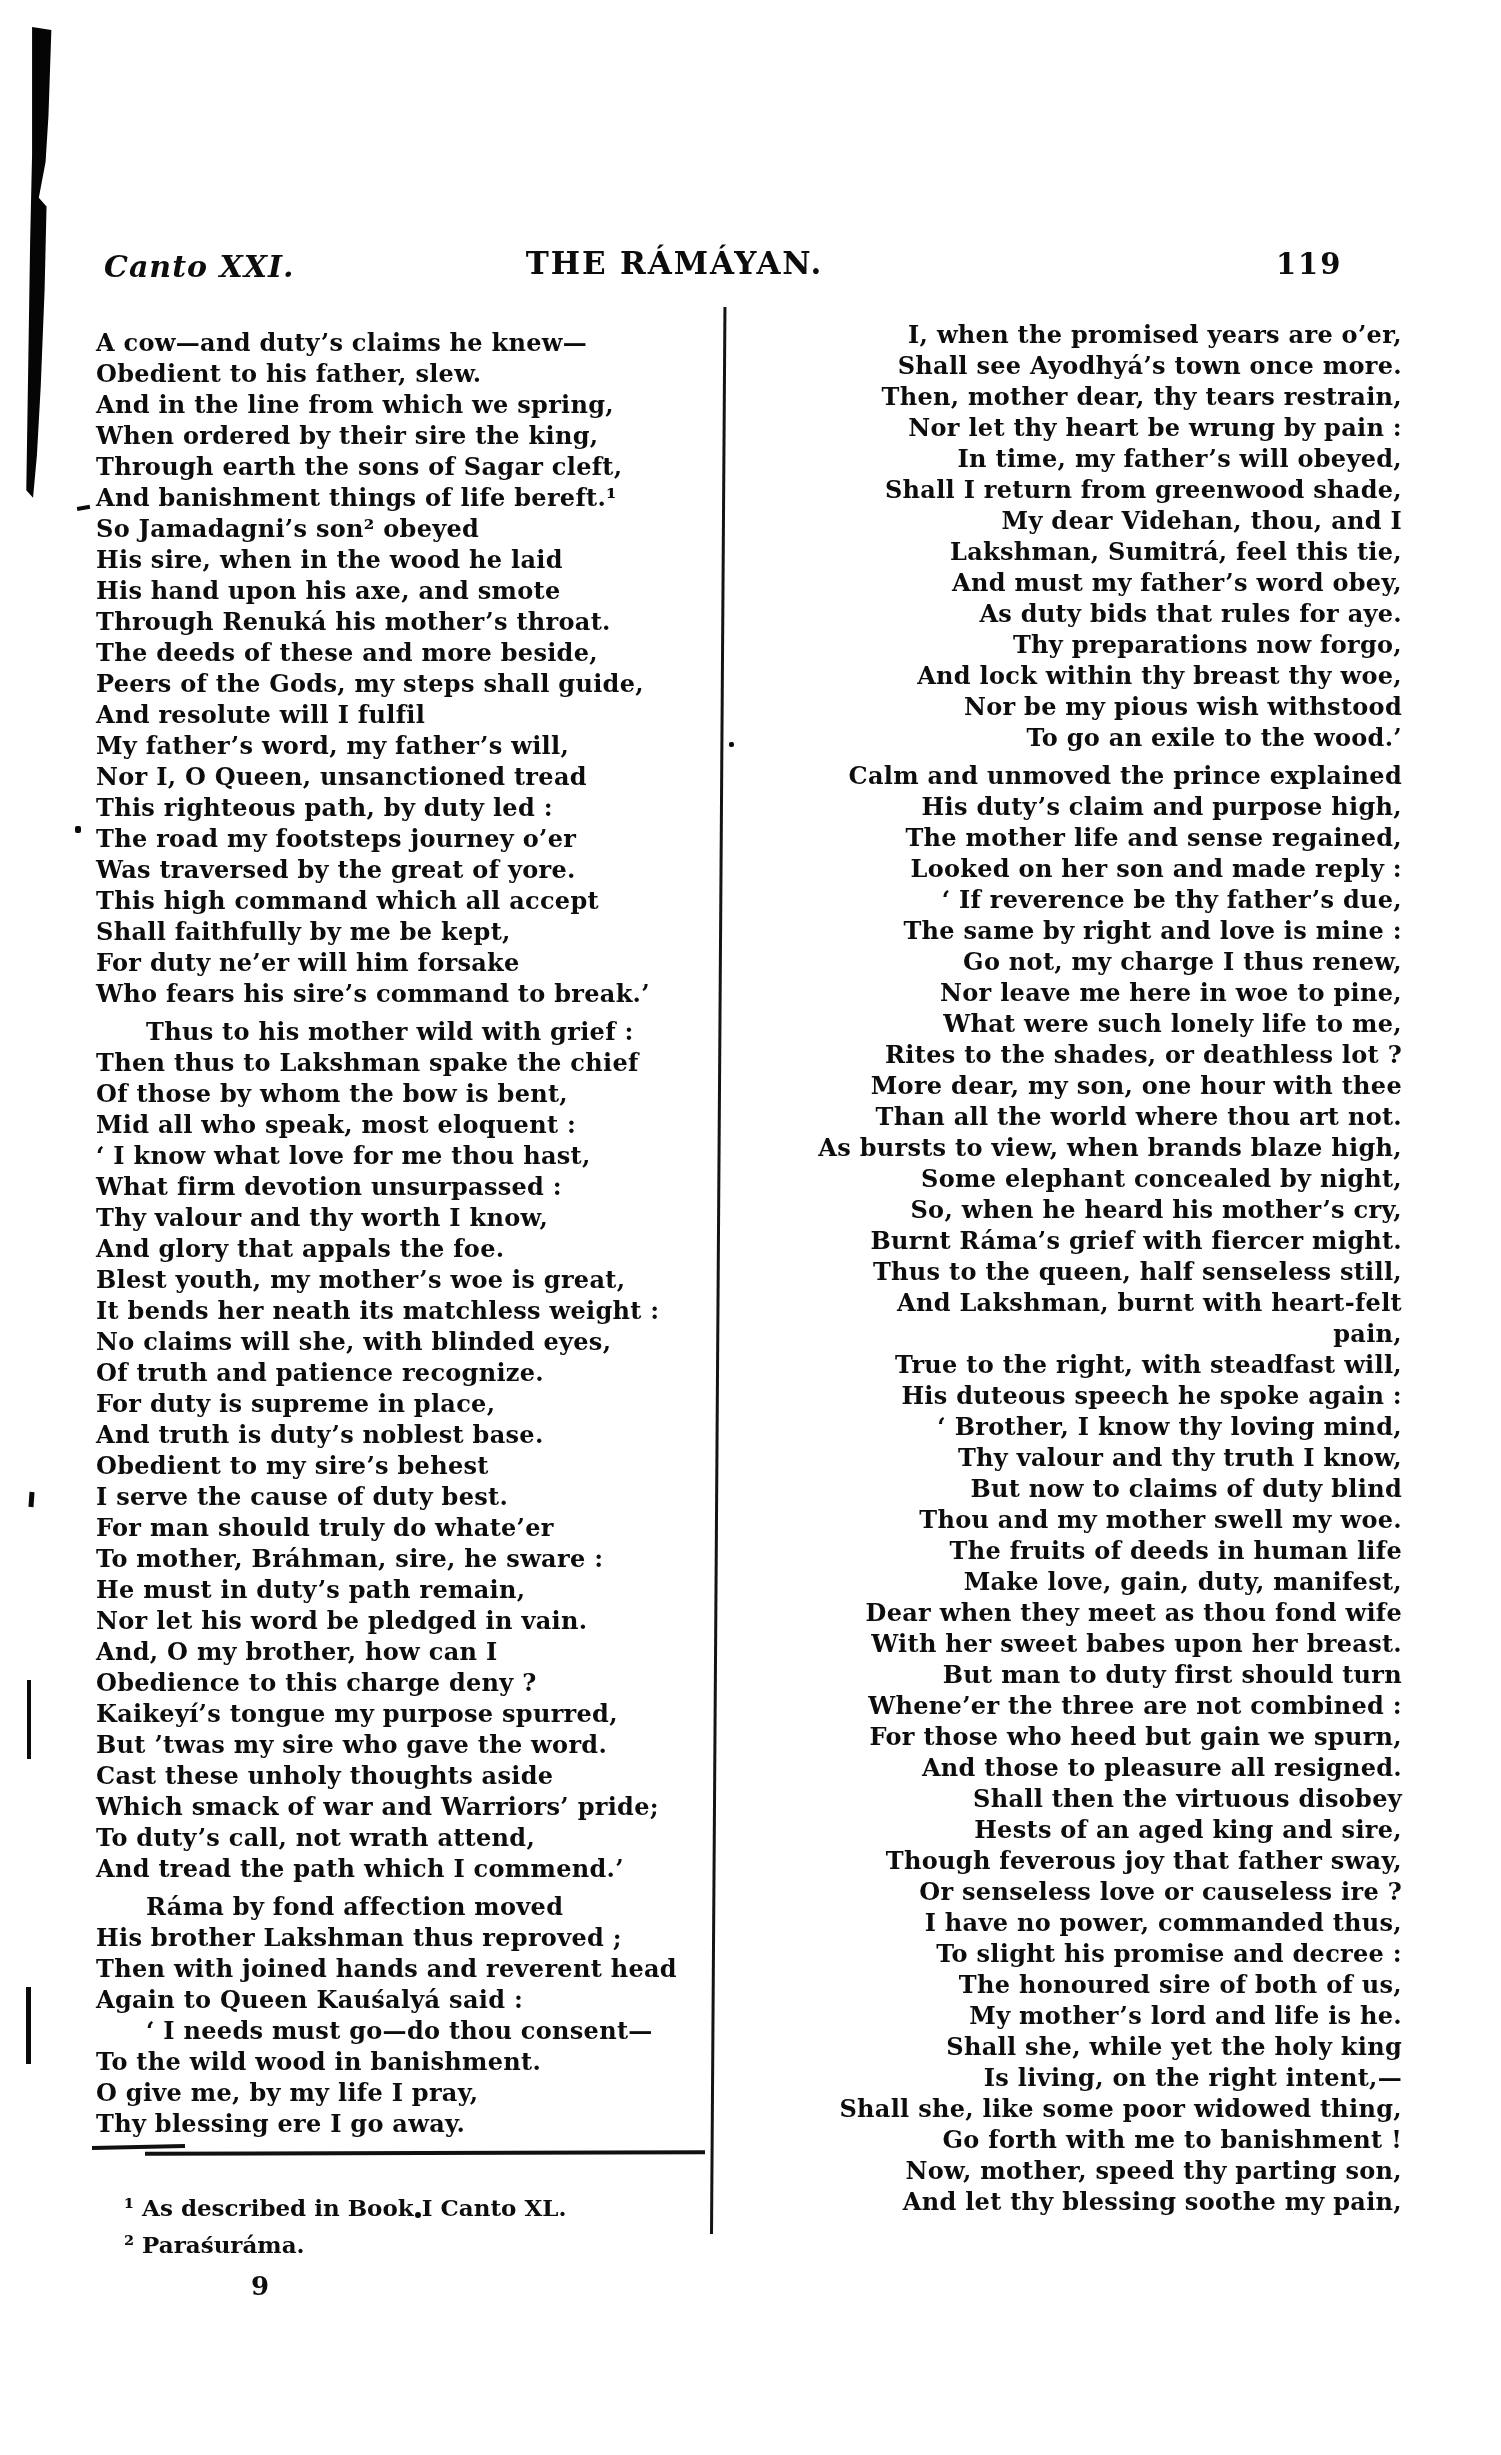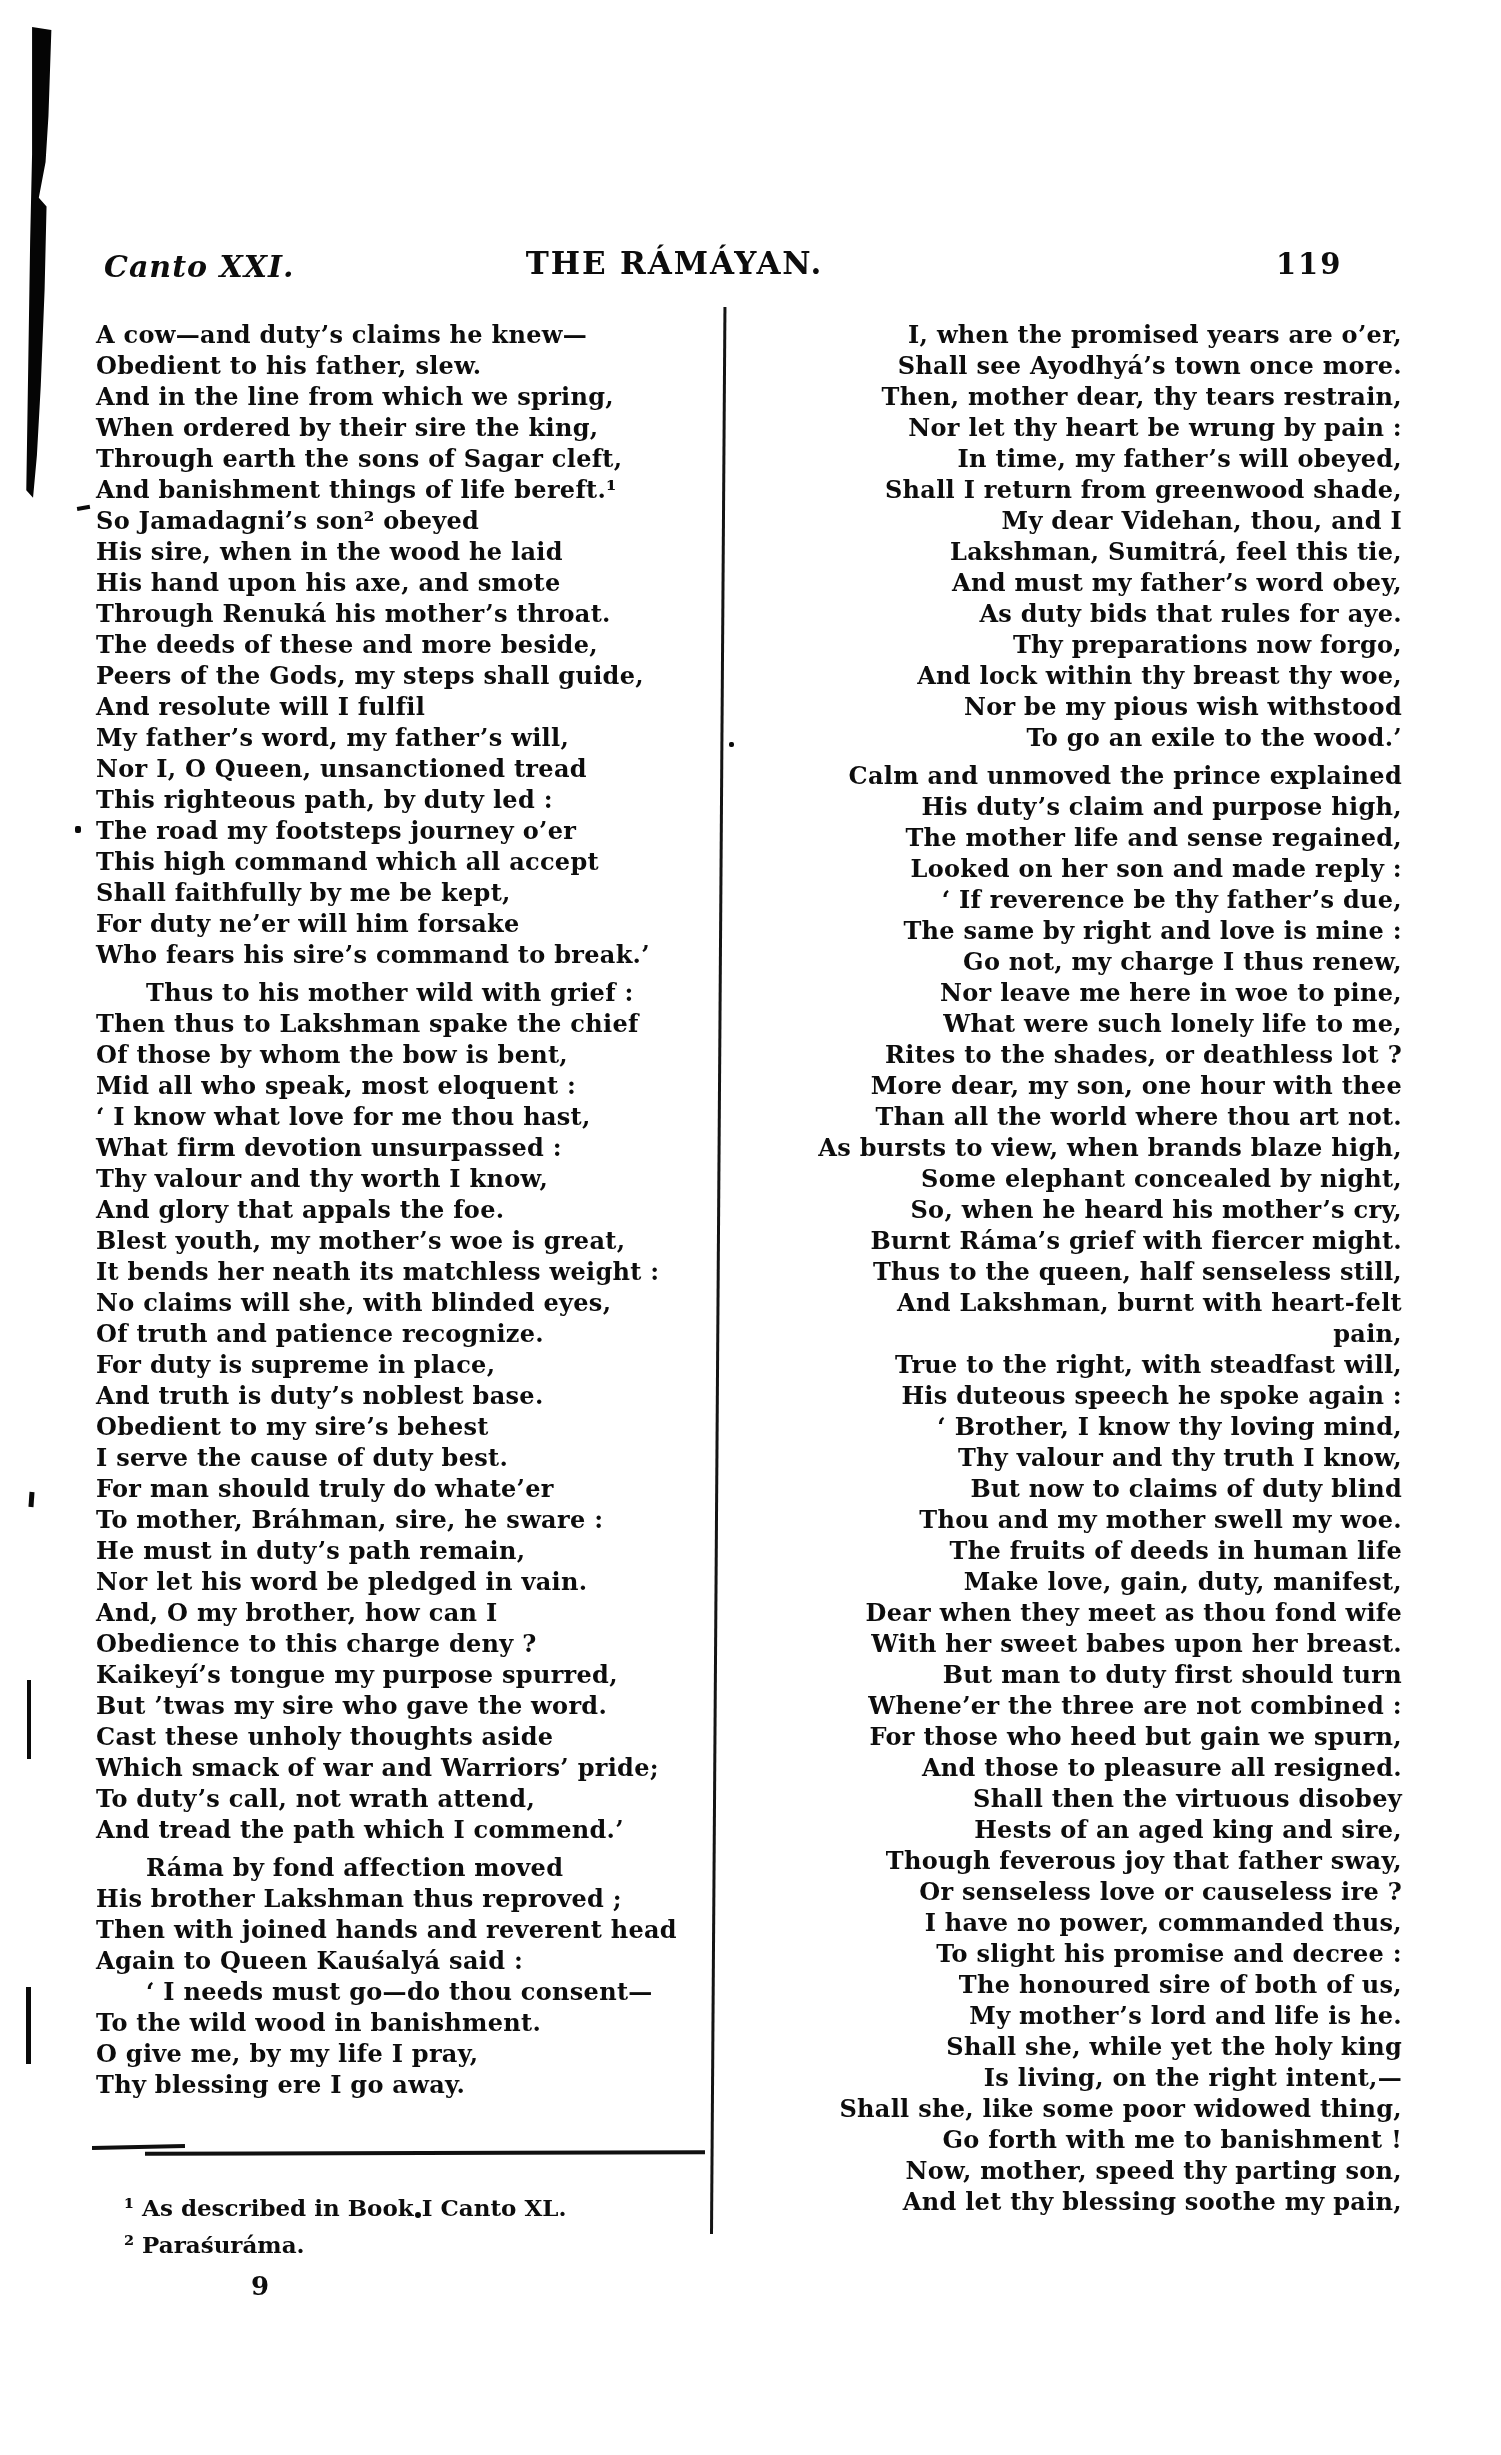--- a/index.html
+++ b/index.html
@@ -23,21 +23,21 @@
   .hdr-page{
     position:absolute;left:1276px;top:247px;
     font-weight:bold;font-size:29px;letter-spacing:1.9px;
   }
   
   .col{
     position:absolute;top:319px;
     font-size:24px;font-weight:bold;line-height:31px;
     letter-spacing:0.3px;white-space:nowrap;
   }
-  .col-left{left:96px;width:628px;}
+  .col-left{left:96px;width:628px;margin-top:8px;}
   .col-right{left:736px;width:666px;text-align:right;}
   .vline{height:31px;}
   .vline.ind1{padding-left:50px;}
   .vline.ind2{padding-left:116px;}
   .vline.sp{margin-top:6.8px;}
   
   .divider{
     position:absolute;left:710px;top:307px;width:2.9px;height:1927px;
     background:#141414;
     transform-origin:50% 100%;
@@ -101,20 +101,21 @@
     <div class="vline">His sire, when in the wood he laid</div>
     <div class="vline">His hand upon his axe, and smote</div>
     <div class="vline">Through Renuká his mother’s throat.</div>
     <div class="vline">The deeds of these and more beside,</div>
     <div class="vline">Peers of the Gods, my steps shall guide,</div>
     <div class="vline">And resolute will I fulfil</div>
     <div class="vline">My father’s word, my father’s will,</div>
     <div class="vline">Nor I, O Queen, unsanctioned tread</div>
     <div class="vline">This righteous path, by duty led :</div>
     <div class="vline">The road my footsteps journey o’er</div>
+    <div class="vline">Was traversed by the great of yore.</div>
     <div class="vline">This high command which all accept</div>
     <div class="vline">Shall faithfully by me be kept,</div>
     <div class="vline">For duty ne’er will him forsake</div>
     <div class="vline">Who fears his sire’s command to break.’</div>
     <div class="vline ind1 sp">Thus to his mother wild with grief :</div>
     <div class="vline">Then thus to Lakshman spake the chief</div>
     <div class="vline">Of those by whom the bow is bent,</div>
     <div class="vline">Mid all who speak, most eloquent :</div>
     <div class="vline">‘ I know what love for me thou hast,</div>
     <div class="vline">What firm devotion unsurpassed :</div>

